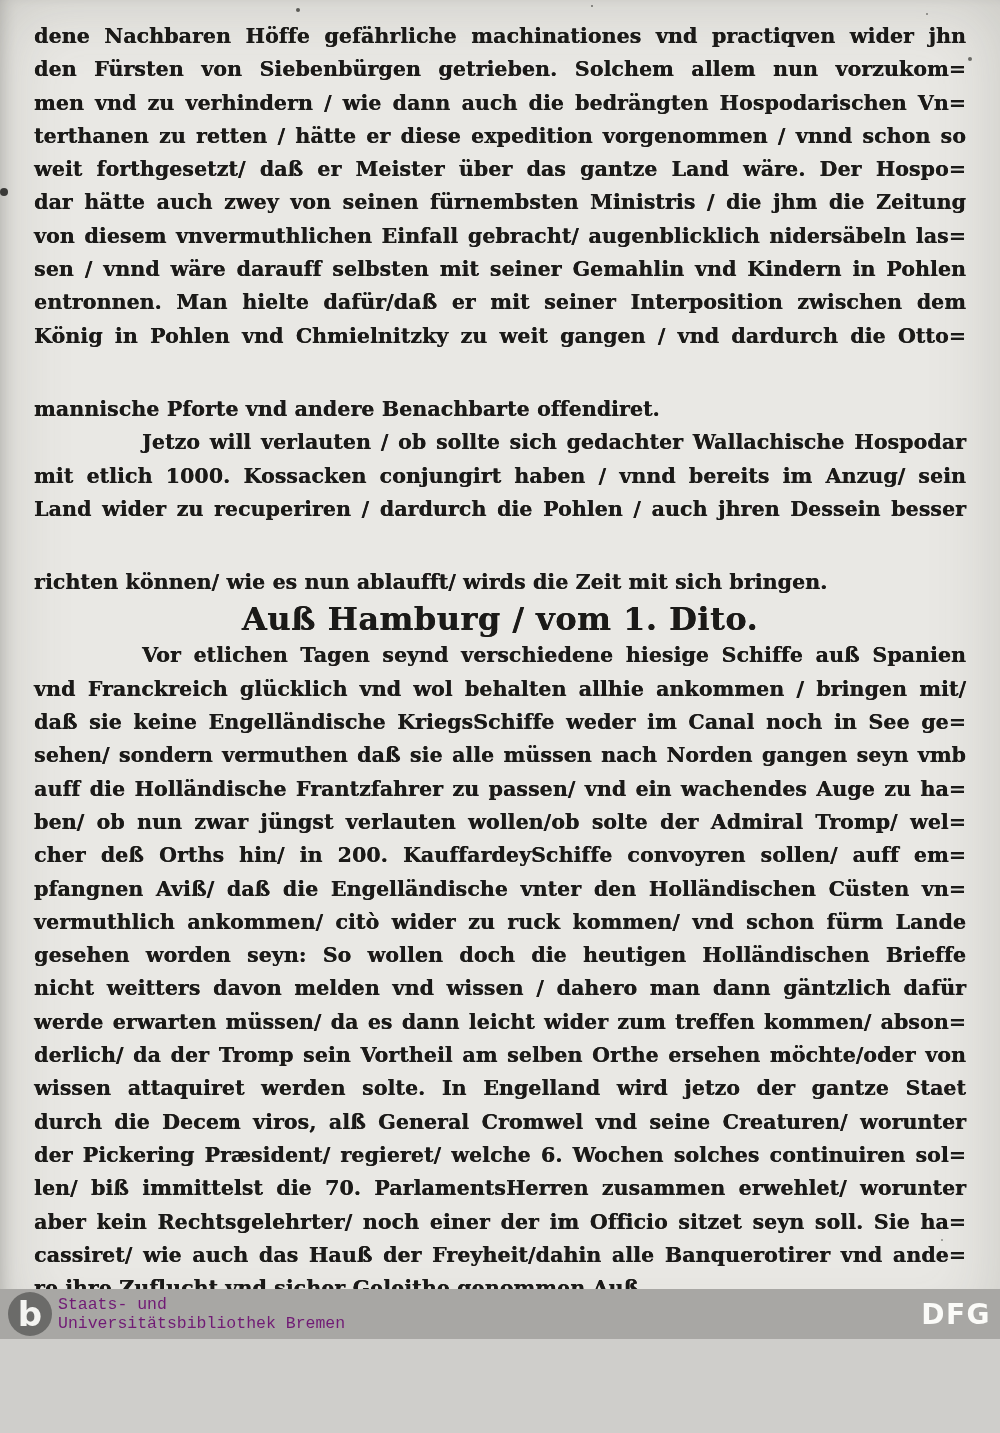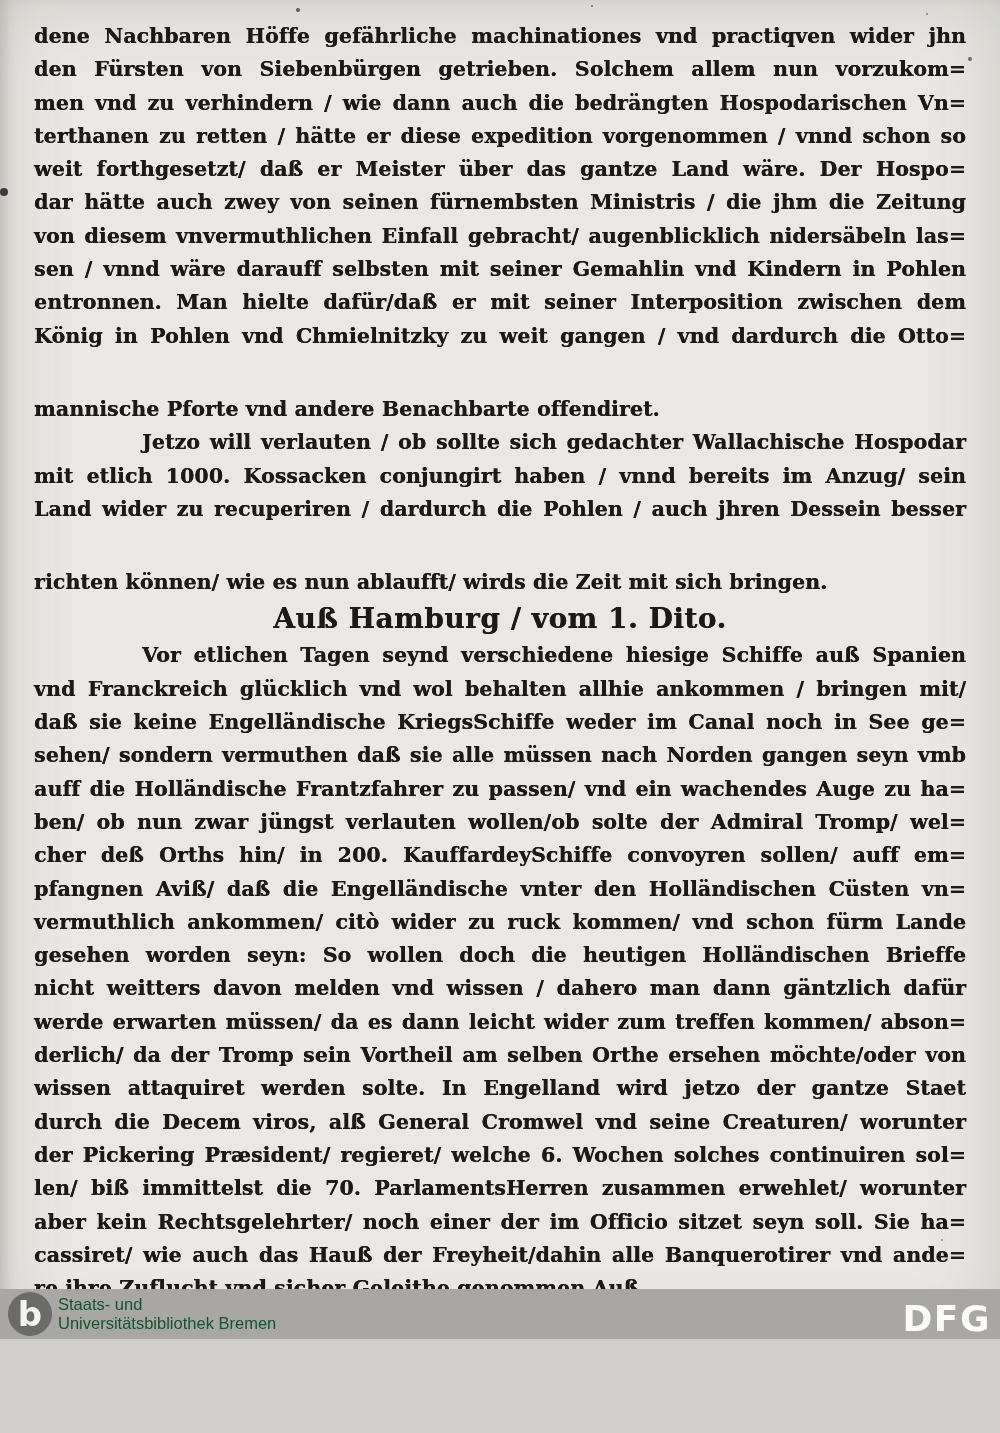--- a/index.html
+++ b/index.html
@@ -28,21 +28,21 @@
   .ln {
     text-align: justify;
     text-align-last: justify;
     height: 33.3px;
   }
   .ln.indent { text-indent: 108px; }
   .ln.flush { text-align-last: left; margin-top: 40px; }
   .heading {
     height: 40px;
     line-height: 40px;
-    font-size: 28px;
+    font-size: 32px;
     text-align: center;
     text-align-last: center;
     letter-spacing: 0.5px;
   }
   .lastline {
     display: flex;
     justify-content: flex-start;
     height: 33.3px;
   }
   .specks {
@@ -71,31 +71,31 @@
     border-radius: 50%;
     background: #6b6b69;
     color: #f4f4f1;
     font-family: "DejaVu Sans", sans-serif;
     font-weight: bold;
     font-size: 34px;
     display: flex; align-items: center; justify-content: center;
   }
   .lib-text {
     position: absolute; left: 58px; top: 6px;
-    color: #14532d;
-    font-family: Liberation Sans, sans-serif;
+    color: #701a75;
+    font-family: Liberation Mono, monospace;
     font-size: 16.5px;
     line-height: 19px;
   }
   .dfg {
     position: absolute; right: 9px; top: 9px;
     color: #fbfbf8;
     font-family: "DejaVu Sans", sans-serif;
     font-weight: bold;
-    font-size: 36px;
+    font-size: 28px;
     letter-spacing: 1.5px;
   }
 </style>
 </head>
 <body>
 
 <div class="page">
 
   <div class="specks"></div>
 

